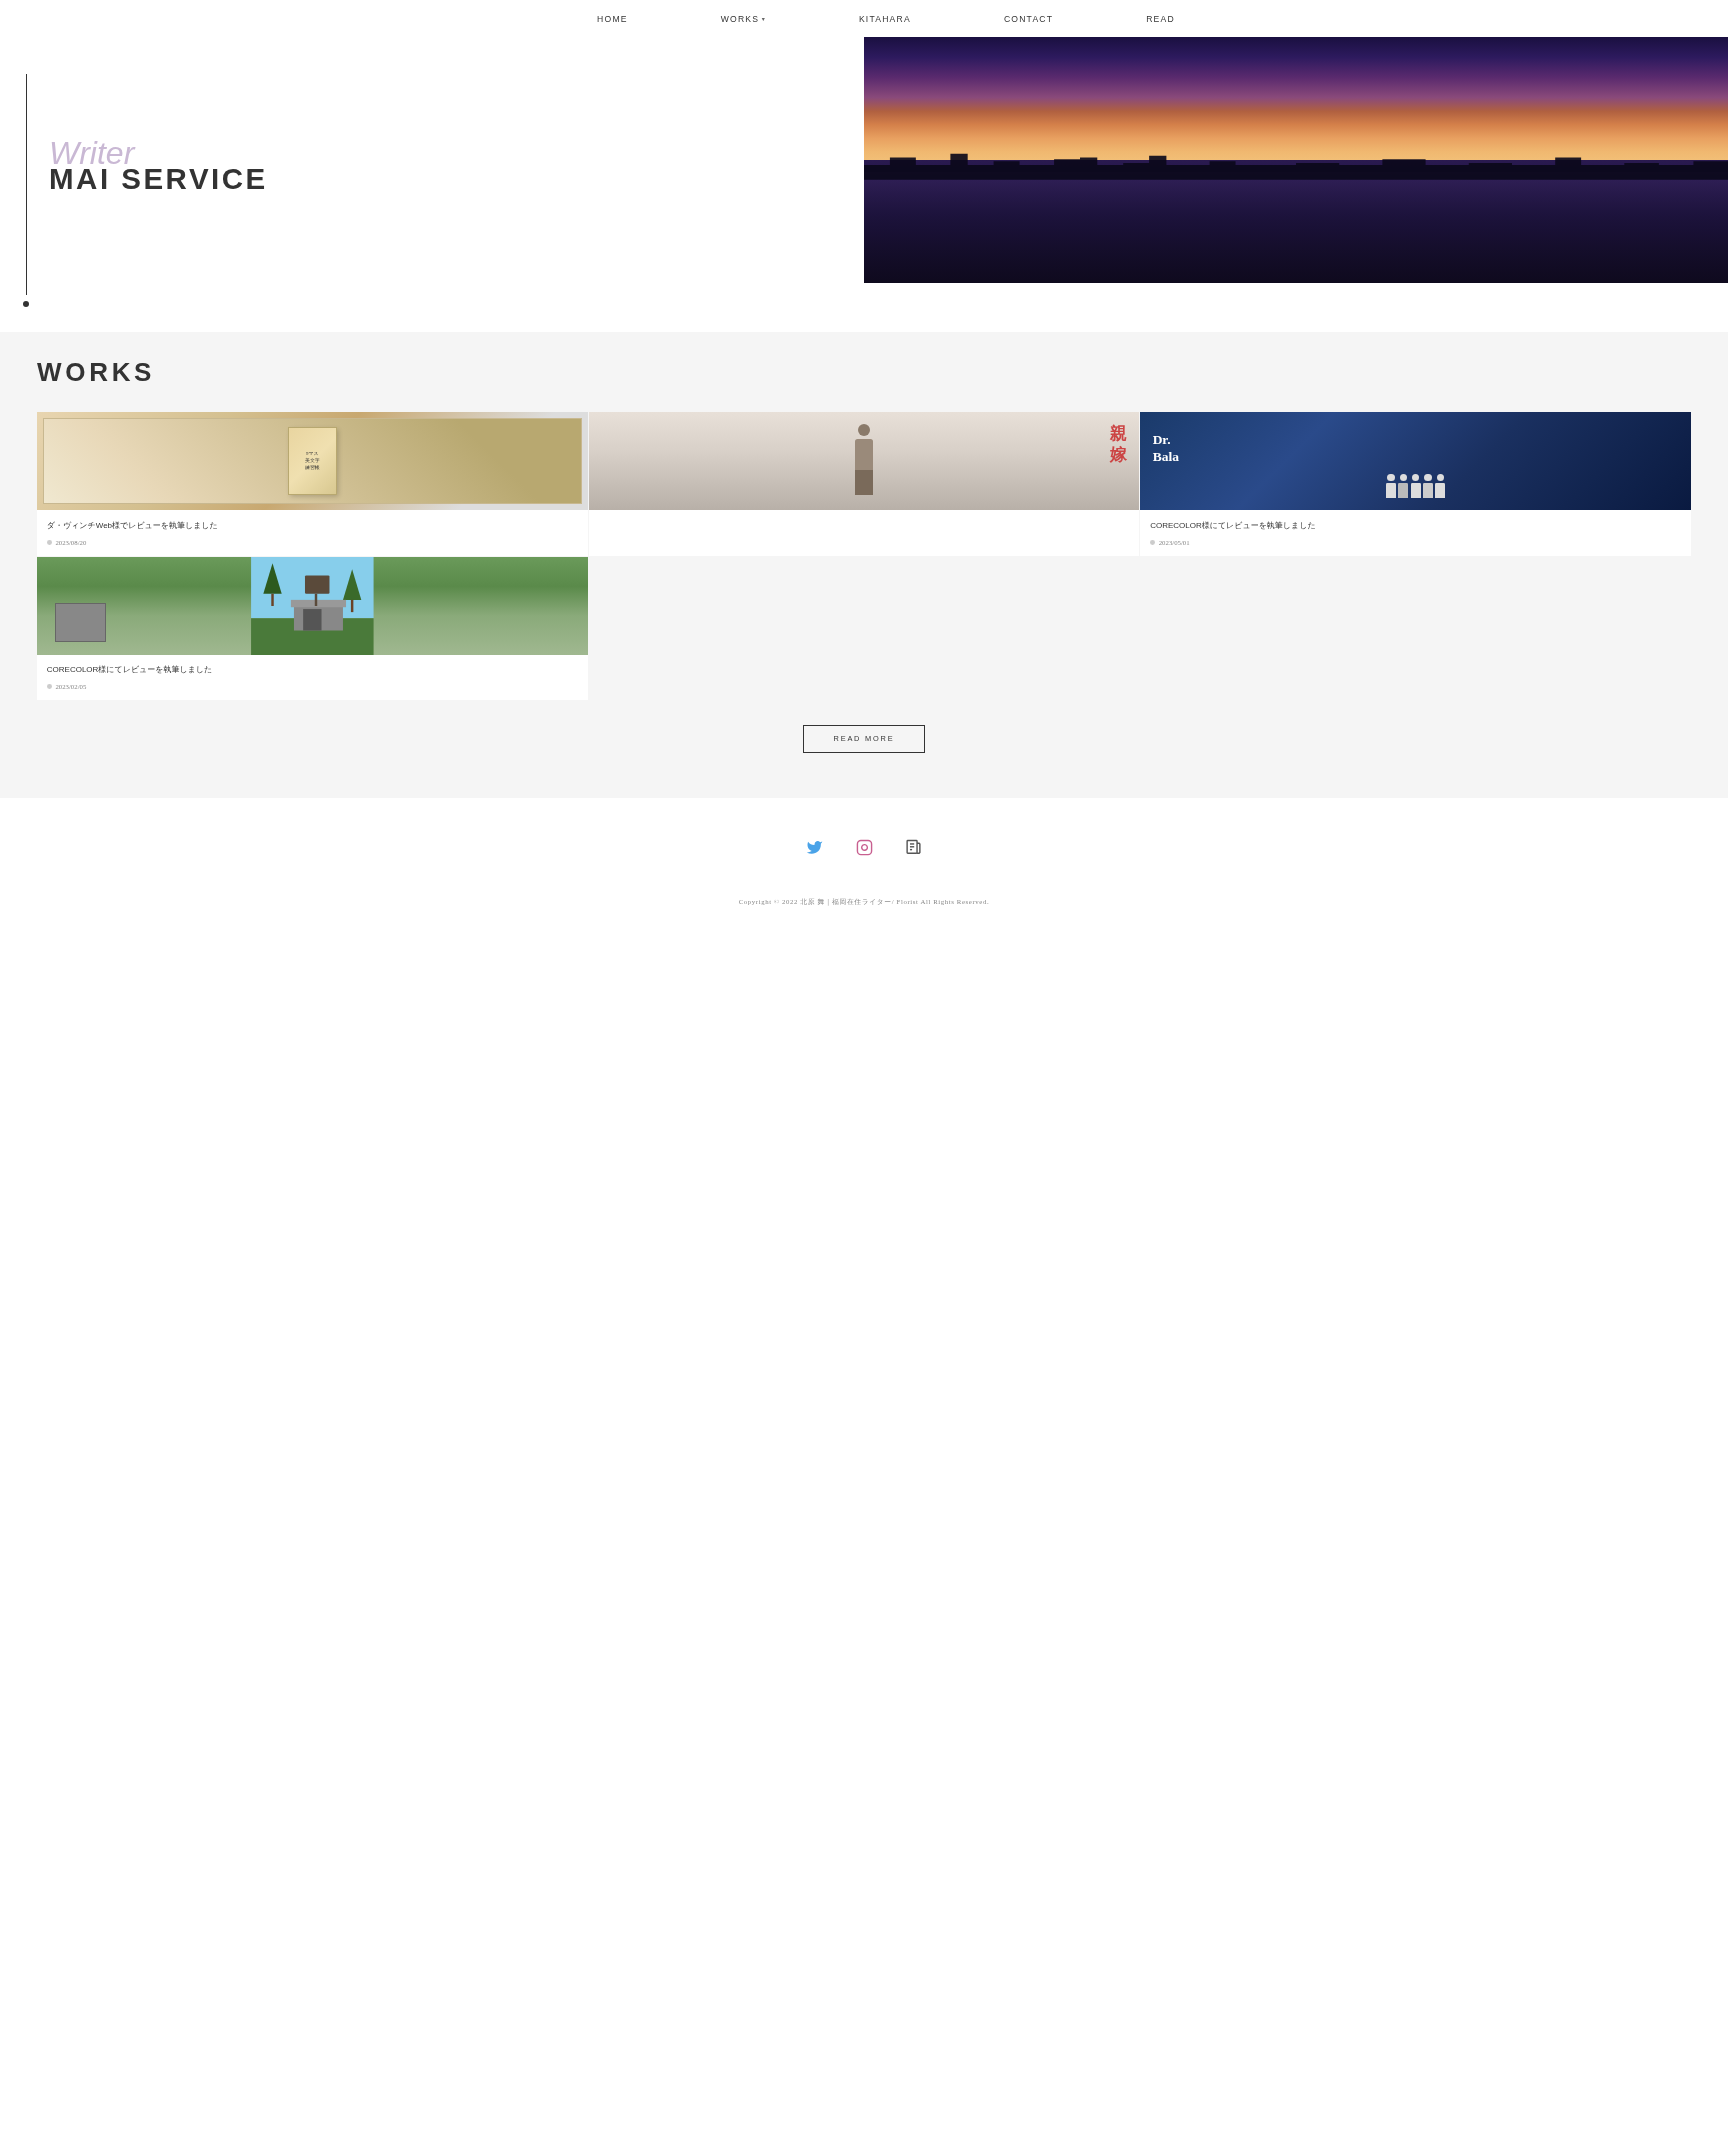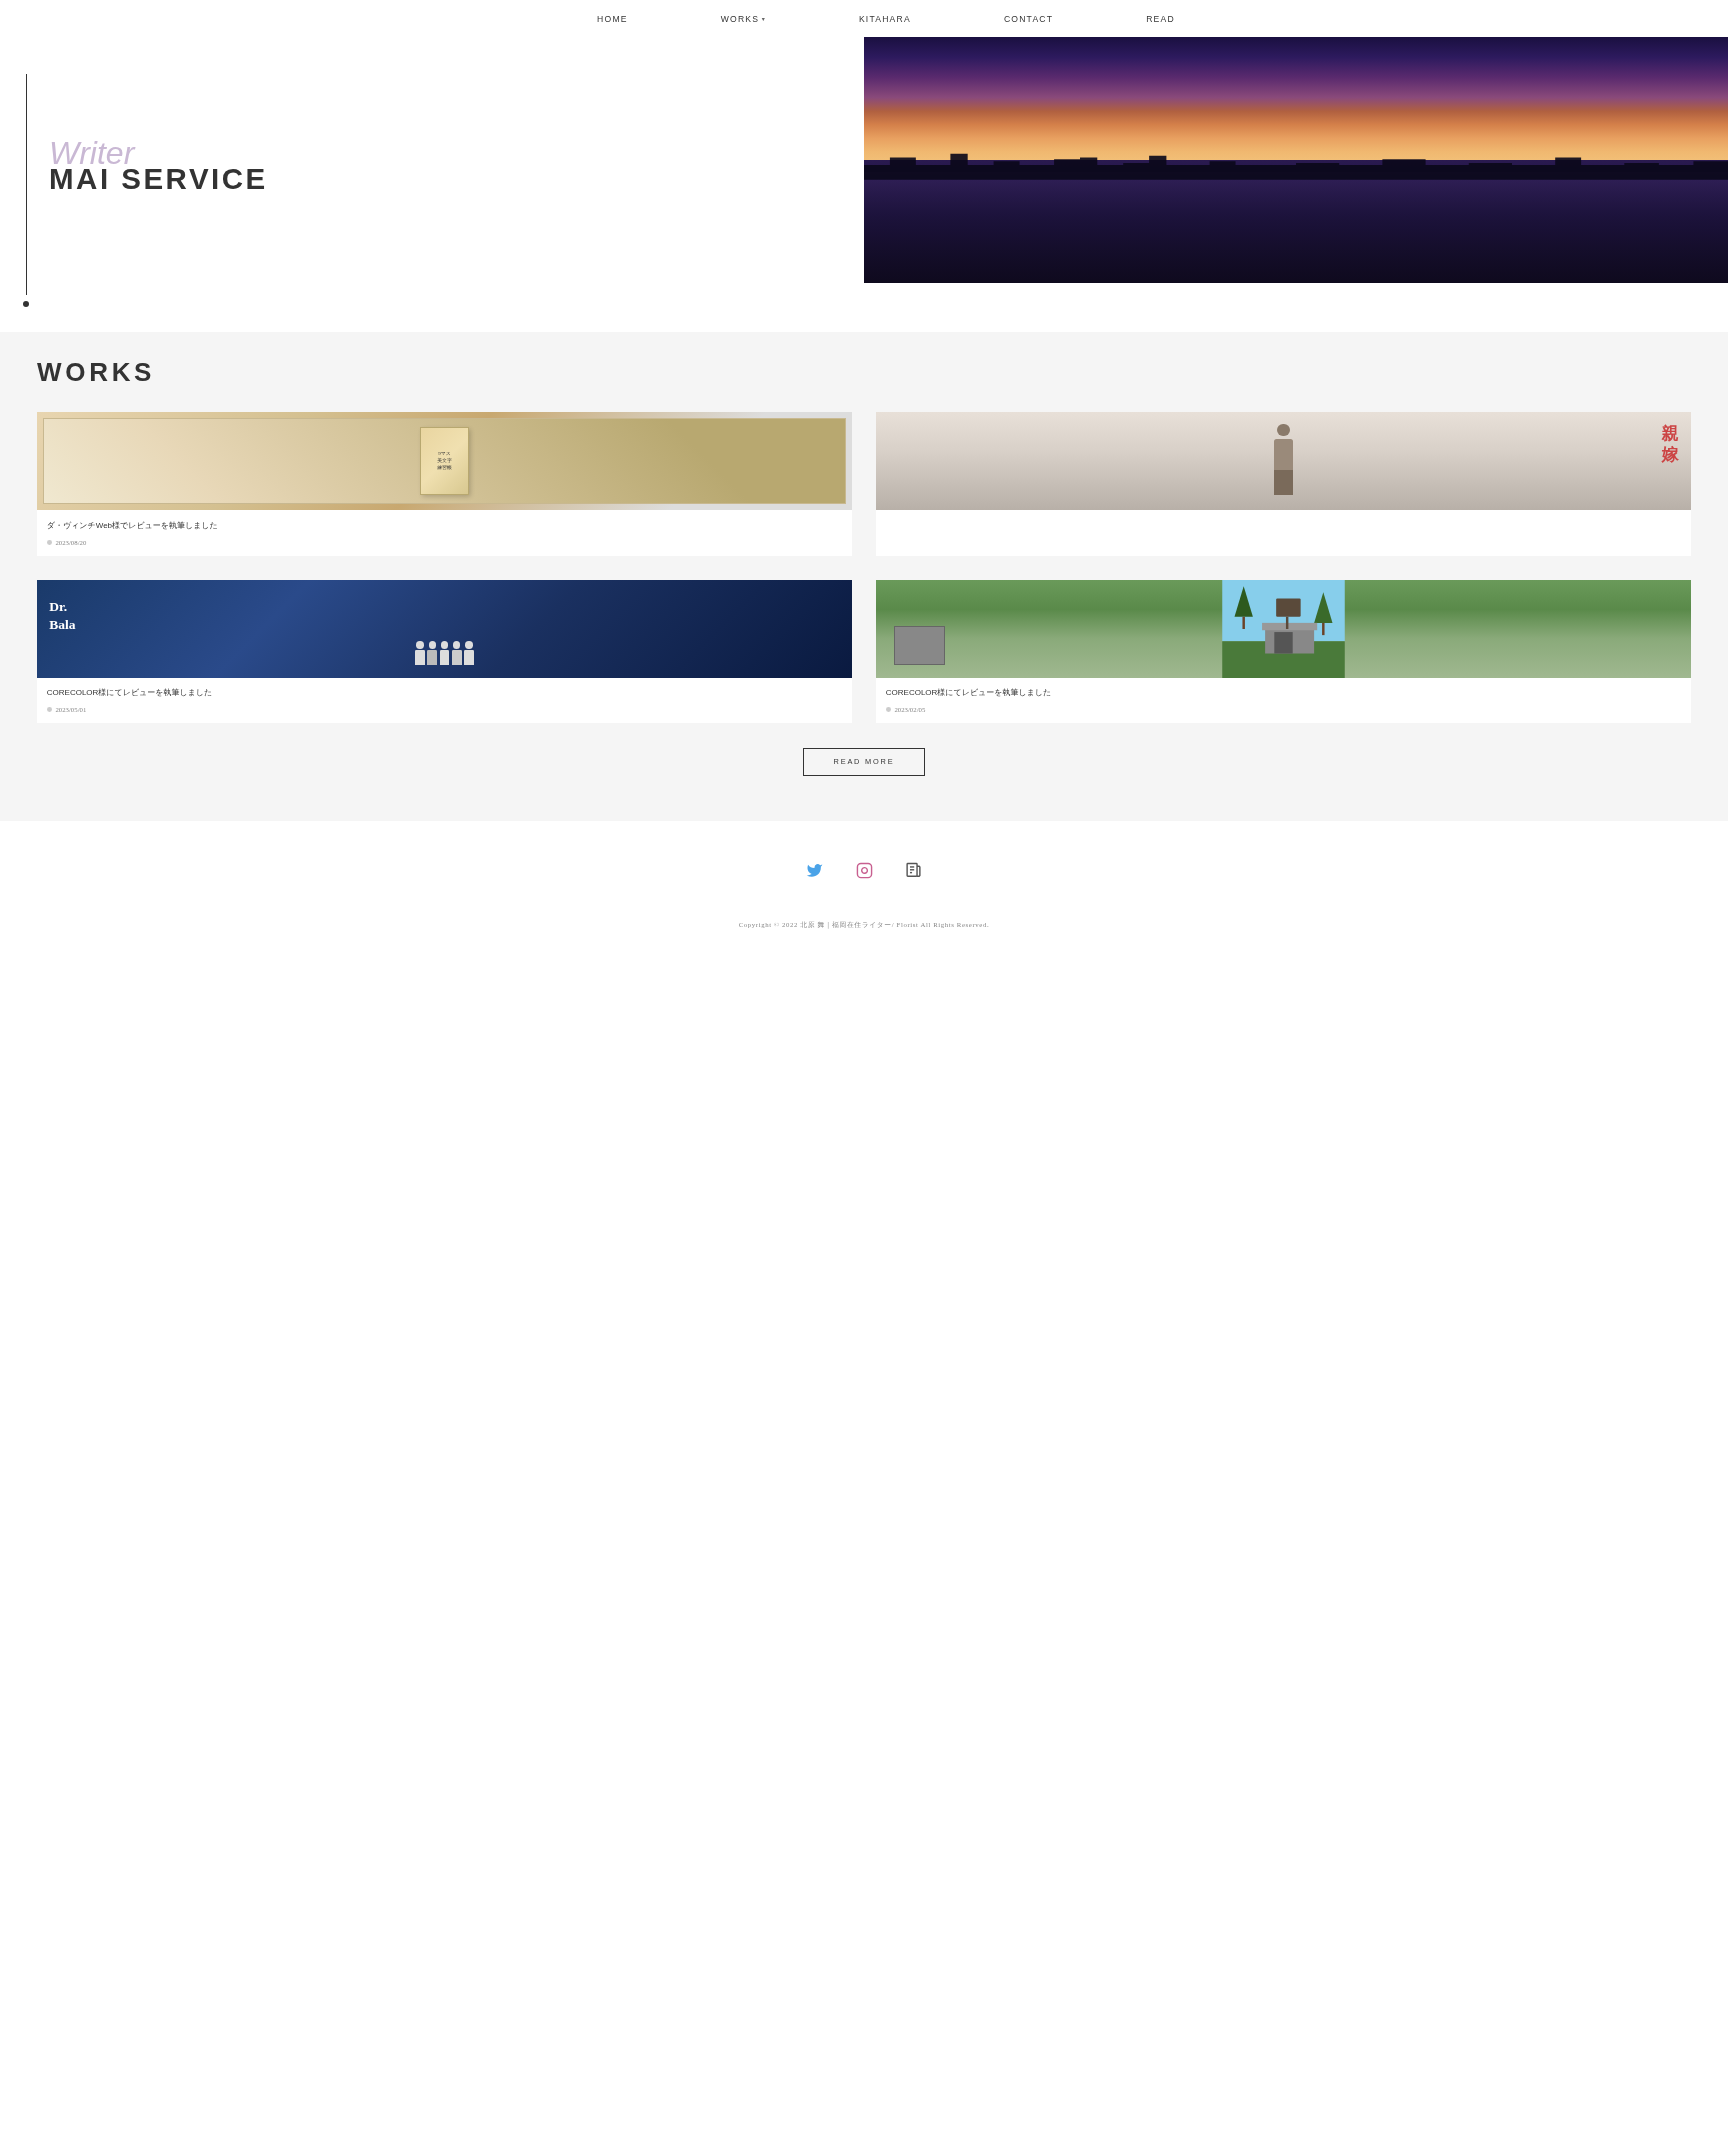--- a/index.html
+++ b/index.html
@@ -220,22 +220,22 @@
       font-size: 26px;
       font-weight: bold;
       letter-spacing: 3.7px;
       color: #333;
       font-family: 'Arial', sans-serif;
       margin-bottom: 24.6px;
     }
 
     .works-grid {
       display: grid;
-      grid-template-columns: repeat(2, 1fr);
-      gap: 24px;
+      grid-template-columns: repeat(3, 1fr);
+      gap: 1px;
       margin-bottom: 24.6px;
     }
 
     .work-card {
       background: #fff;
       overflow: hidden;
     }
 
     
     .card-img-1 {

